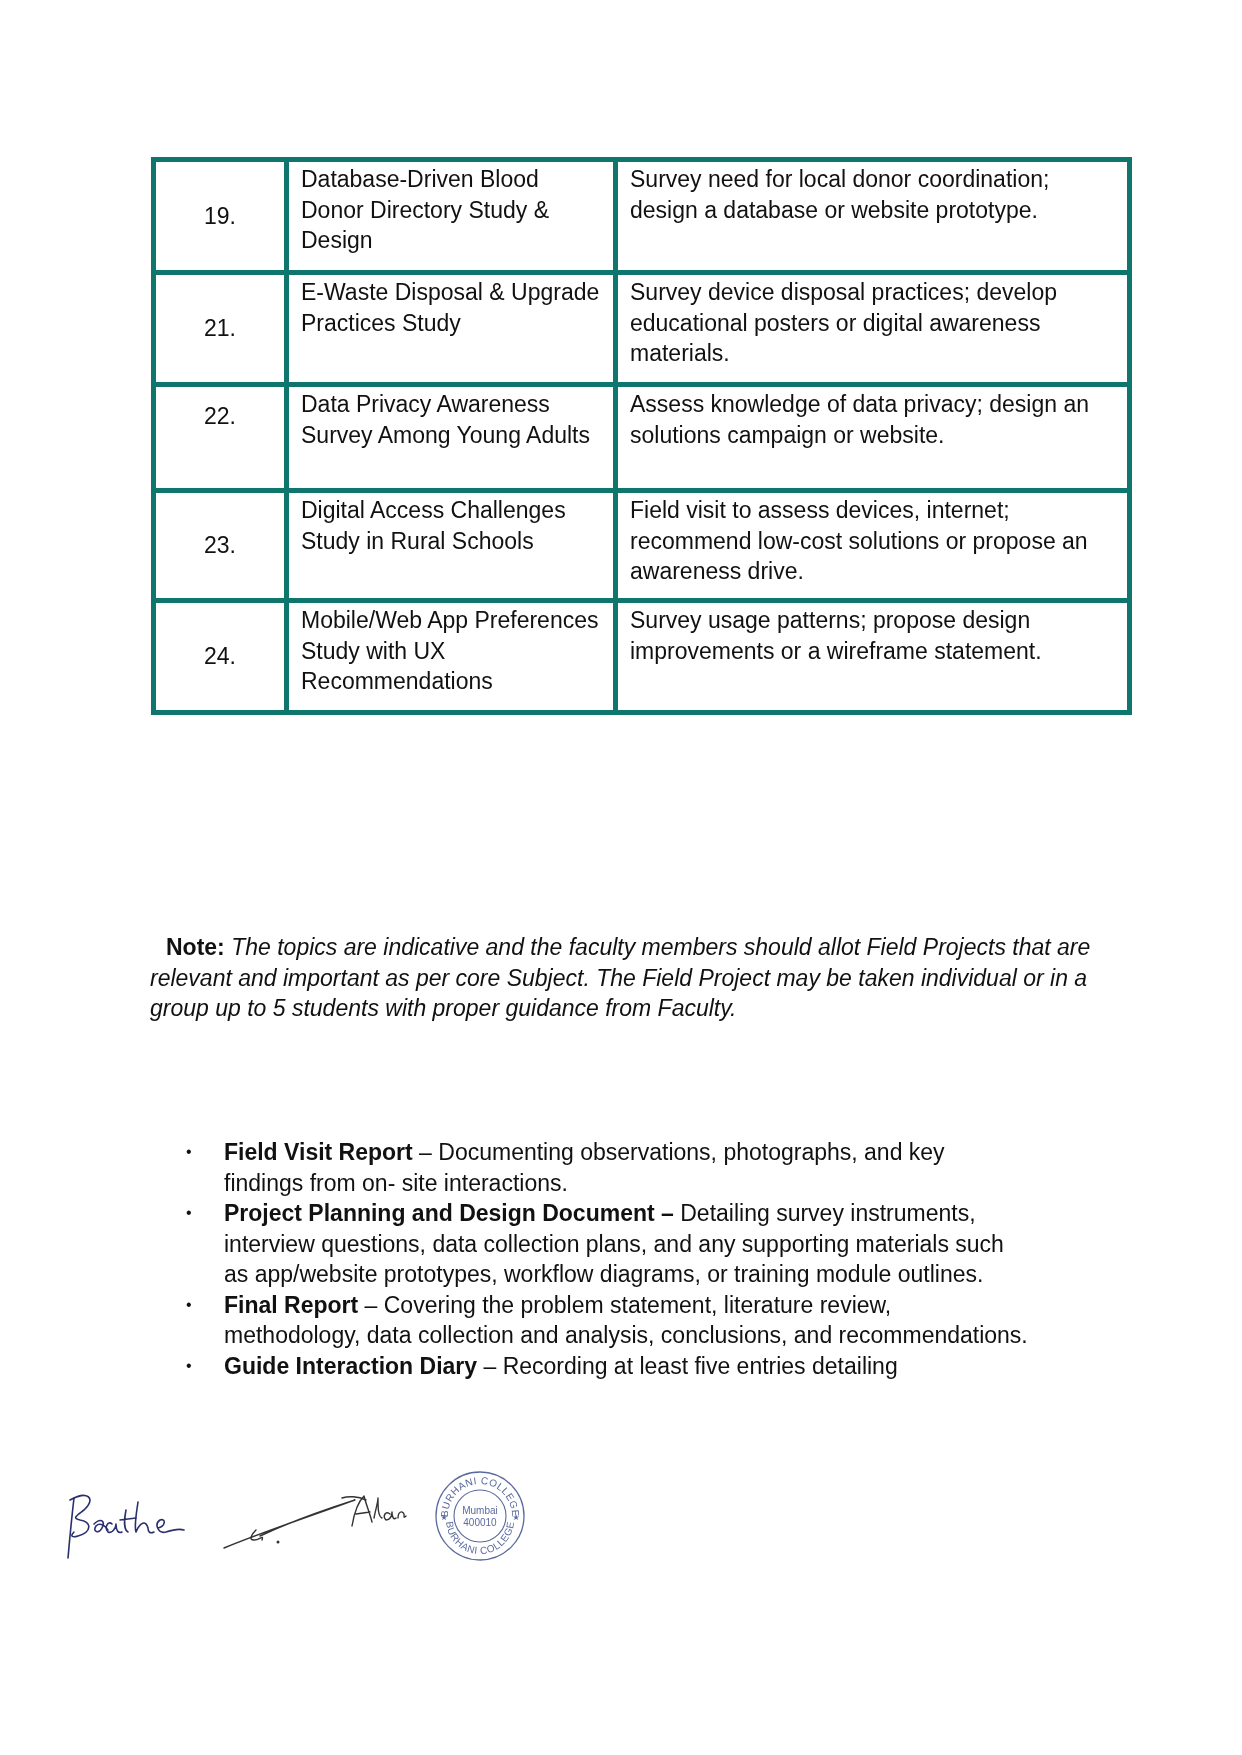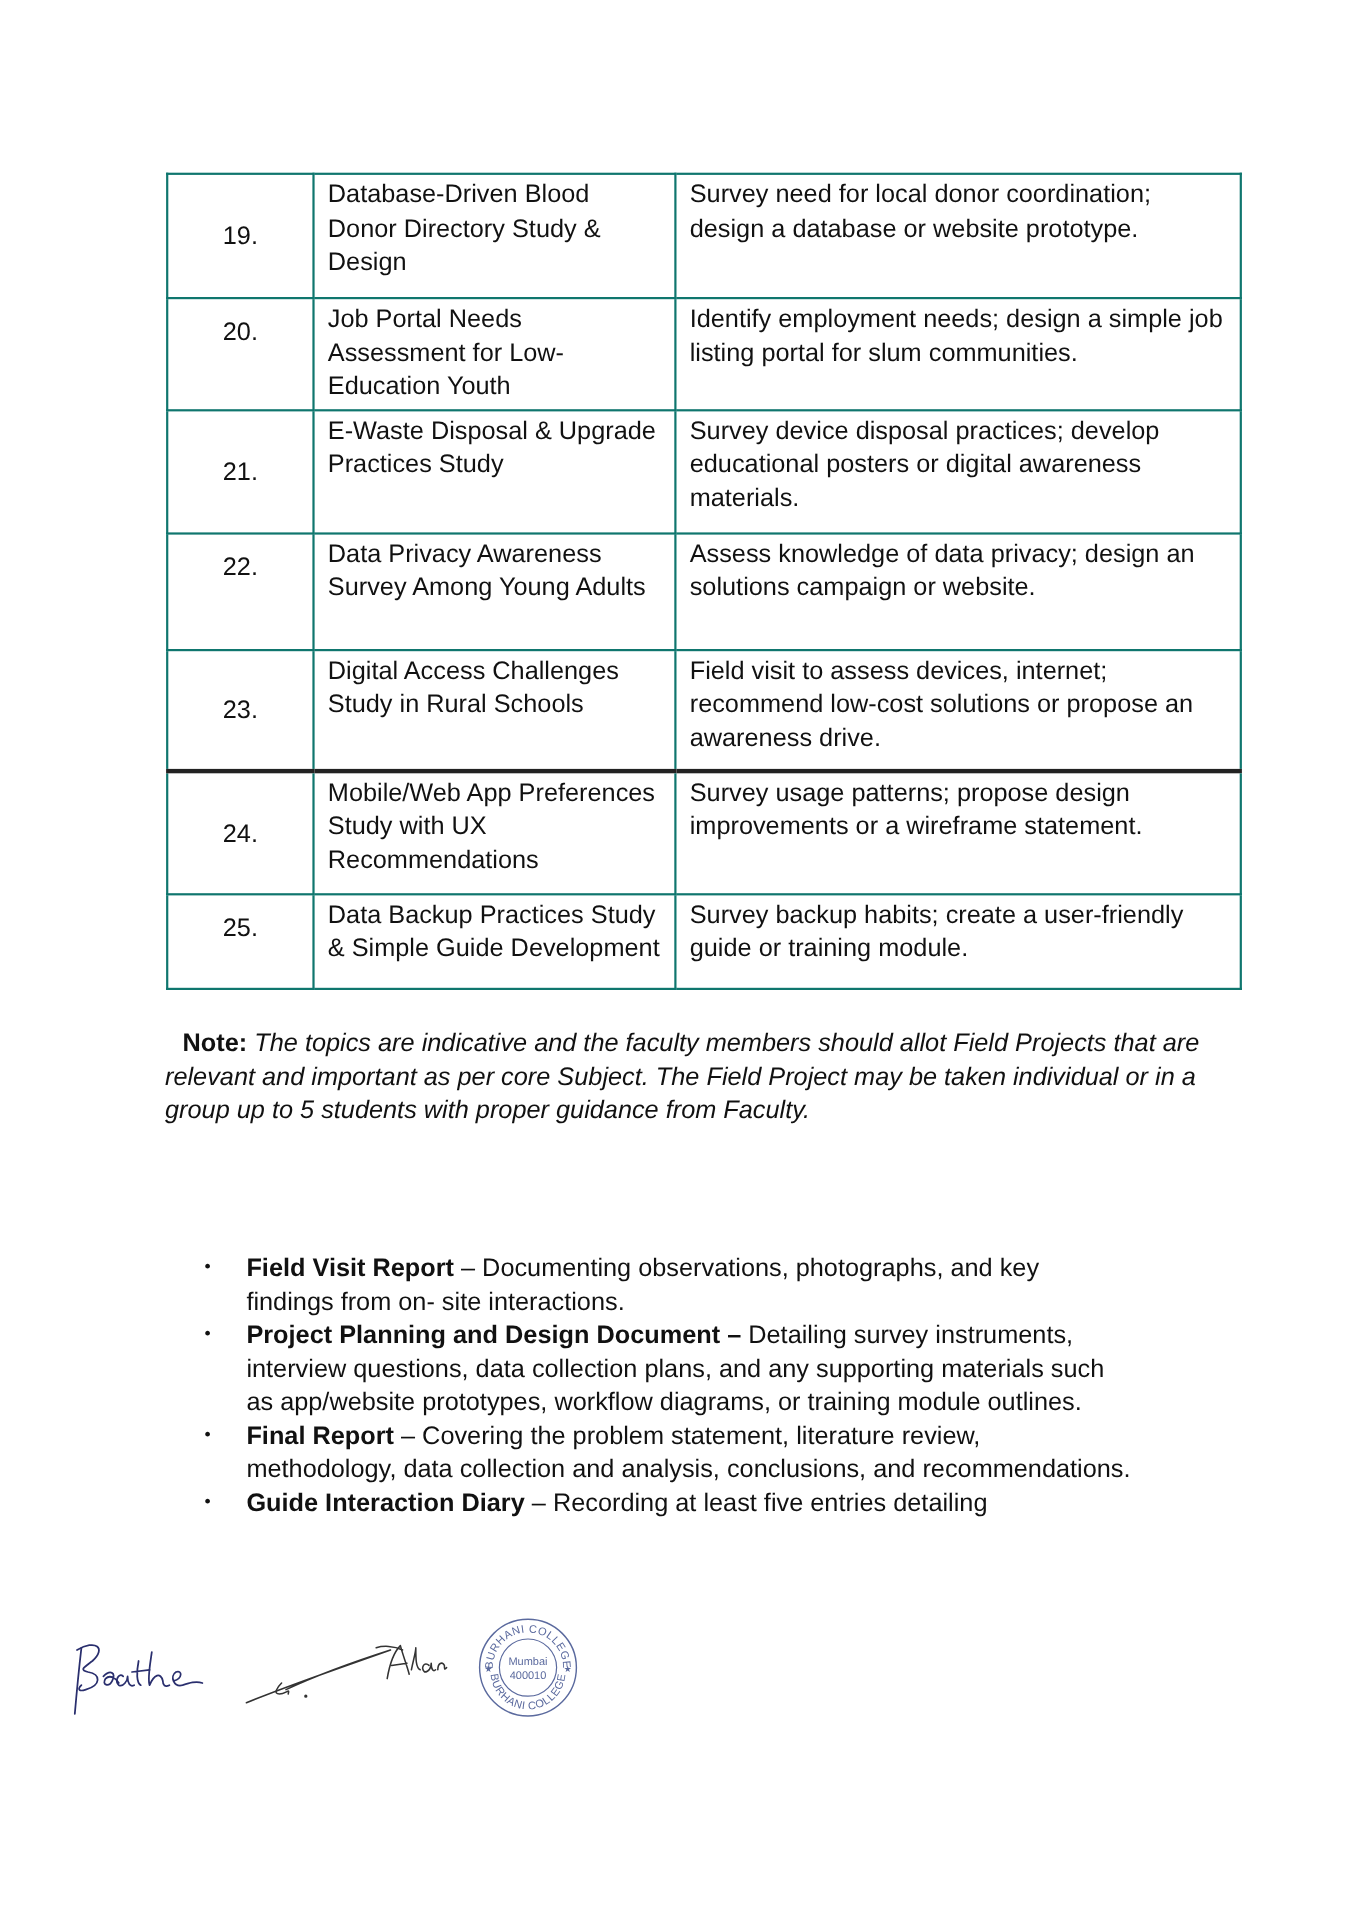--- a/index.html
+++ b/index.html
@@ -2,21 +2,21 @@
 <html><head>
 <meta charset="utf-8">
 <style>
   html, body { margin: 0; padding: 0; background: #ffffff; }
   body { width: 1242px; height: 1755px; position: relative; overflow: hidden;
          font-family: "Liberation Sans", sans-serif; color: #111111; }
   .page { position: absolute; left: 0; top: 0; width: 1242px; height: 1755px; }
 
   table.topics { position: absolute; left: 151px; top: 157px; width: 976px;
                  border-collapse: collapse; table-layout: fixed; }
-  table.topics td { border: 2px solid #0f766e; vertical-align: top; font-size: 23px;
+  table.topics td { border: 5px solid #0f766e; vertical-align: top; font-size: 23px;
                     line-height: 30.5px; padding: 2px 12px 6px 12px; }
   table.topics td.num { text-align: center; vertical-align: middle; padding: 0; margin-top: 19px; }
   table.topics tr.thick-top td { border-top: 4px solid #222; }
   col.c-num { width: 133px; }
   col.c-title { width: 329px; }
   col.c-desc { width: 514px; }
 
   .note { position: absolute; left: 150px; top: 932px; width: 960px; font-size: 23px;
           line-height: 30.5px; }
   .note b { font-weight: bold; font-style: normal; margin-left: 16px; }
@@ -44,49 +44,39 @@
         <col class="c-num">
         <col class="c-title">
         <col class="c-desc">
       </colgroup>
     <tbody>
       <tr style="height:113px">
         <td class="num">19.</td>
         <td>Database-Driven Blood Donor Directory Study &amp; Design</td>
         <td>Survey need for local donor coordination; design a database or website prototype.</td>
       </tr>
-      <tr style="height:92px">
-        <td class="num" style="vertical-align:top;padding-top:14px">20.</td>
-        <td>Job Portal Needs Assessment for Low-Education Youth</td>
-        <td>Identify employment needs; design a simple job listing portal for slum communities.</td>
-      </tr>
       <tr style="height:112px">
         <td class="num">21.</td>
         <td>E-Waste Disposal &amp; Upgrade Practices Study</td>
         <td>Survey device disposal practices; develop educational posters or digital awareness materials.</td>
       </tr>
       <tr style="height:106px">
         <td class="num" style="vertical-align:top;padding-top:14px">22.</td>
         <td>Data Privacy Awareness Survey Among Young Adults</td>
         <td>Assess knowledge of data privacy; design an solutions campaign or website.</td>
       </tr>
       <tr style="height:110px">
         <td class="num">23.</td>
         <td>Digital Access Challenges Study in Rural Schools</td>
         <td>Field visit to assess devices, internet; recommend low-cost solutions or propose an awareness drive.</td>
       </tr>
       <tr class="thick-top" style="height:112px">
         <td class="num">24.</td>
         <td>Mobile/Web App Preferences Study with UX Recommendations</td>
         <td>Survey usage patterns; propose design improvements or a wireframe statement.</td>
-      </tr>
-      <tr style="height:86px">
-        <td class="num" style="vertical-align:top;padding-top:14px">25.</td>
-        <td>Data Backup Practices Study &amp; Simple Guide Development</td>
-        <td>Survey backup habits; create a user-friendly guide or training module.</td>
       </tr>
     </tbody>
   </table>
 
   <div class="note">
     <b>Note:</b>
     <i>The topics are indicative and the faculty members should allot Field Projects that are relevant and important as per core Subject. The Field Project may be taken individual or in a group up to 5 students with proper guidance from Faculty.</i>
   </div>
 
 

